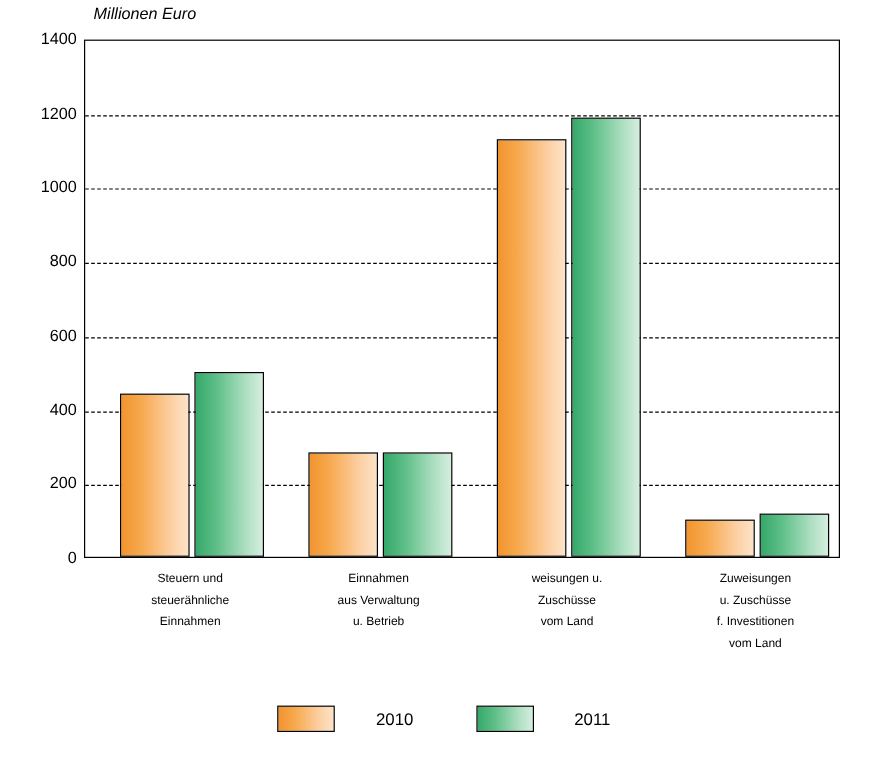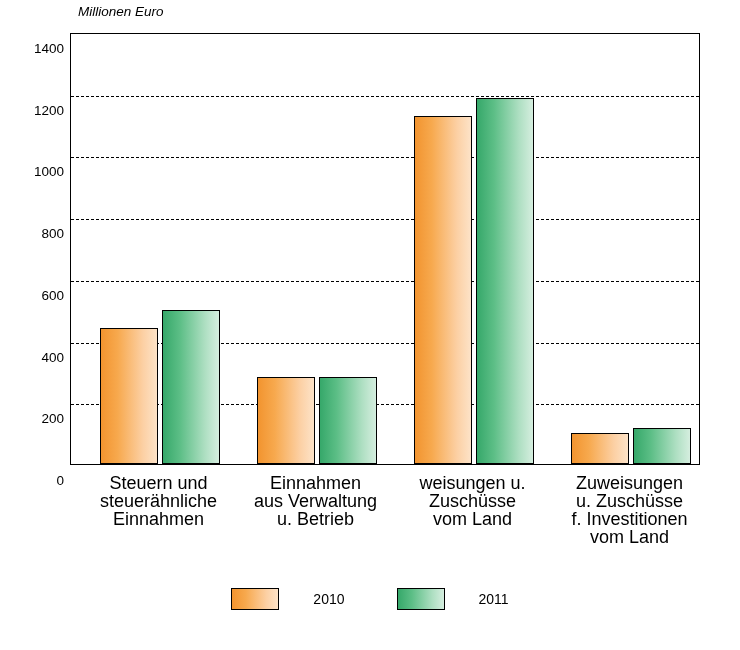--- a/index.html
+++ b/index.html
@@ -56,21 +56,20 @@
     font-size: 13.5px;
     line-height: 14px;
     transform: translateY(-7px);
   }
   #y-tick-labels {
     position: absolute;
     left: 0px;
     top: 33px;
     width: 64px;
     height: 432px;
-    margin-top: 16px;
   }
   
   .bar-group {
     position: absolute;
     bottom: 0;
     height: 100%;
   }
   .bar {
     position: absolute;
     bottom: 0;
@@ -92,21 +91,21 @@
     left: 70px;
     top: 474px;
     width: 630px;
     height: 90px;
   }
   .cat-label {
     position: absolute;
     top: 0;
     width: 175px;
     text-align: center;
-    font-size: 18px;
+    font-size: 10px;
     line-height: 18px;
   }
   
   #legend {
     position: absolute;
     left: 0;
     top: 588px;
     width: 740px;
     display: flex;
     justify-content: center;

